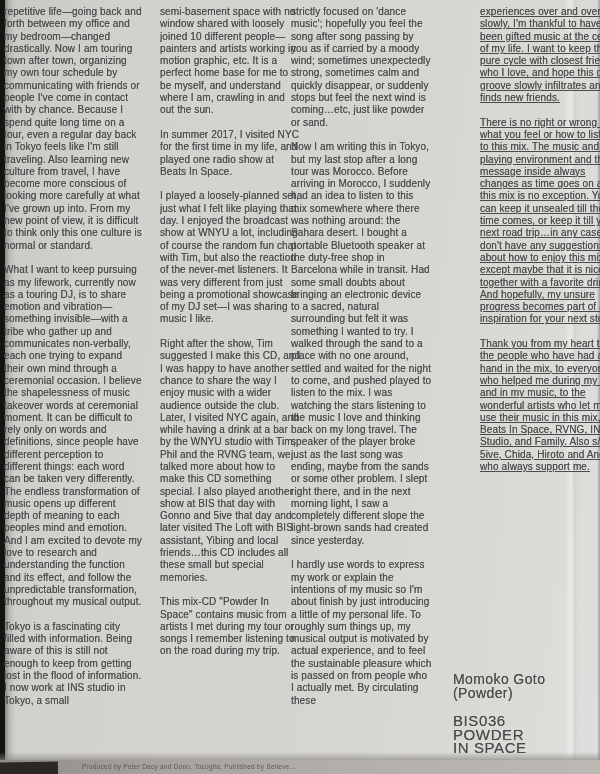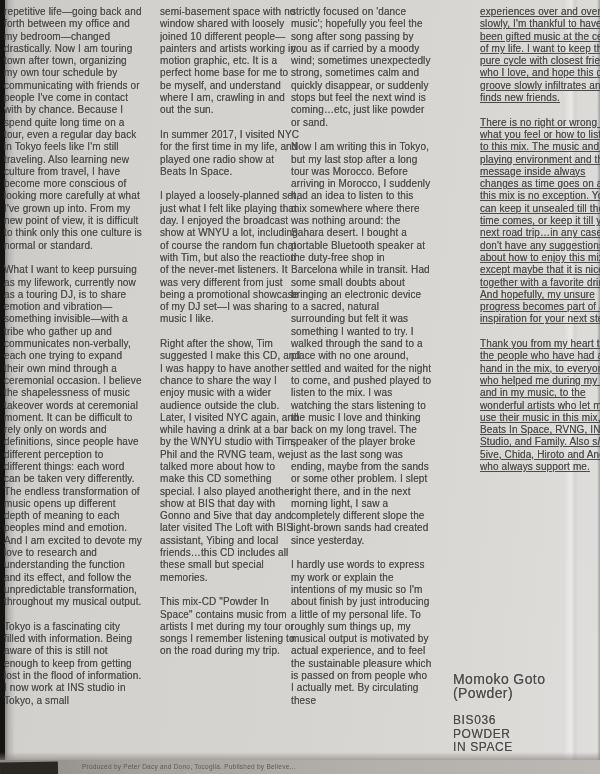--- a/index.html
+++ b/index.html
@@ -70,21 +70,21 @@
     color: #4b4b4b;
     font-size: 14px;
     line-height: 14px;
     letter-spacing: 0.4px;
     text-shadow: 0 0 0.5px rgba(75, 75, 75, 0.75);
   }
   .catalog {
     position: absolute;
     left: 453px; top: 714px;
     color: #4b4b4b;
-    font-size: 12px;
+    font-size: 15px;
     line-height: 13.5px;
     letter-spacing: 0.6px;
     text-shadow: 0 0 0.5px rgba(75, 75, 75, 0.75);
   }
   
   .paper-bottom-shadow {
     position: absolute;
     left: 0; top: 752px;
     width: 600px; height: 10px;
     background: linear-gradient(180deg, rgba(150,147,143,0) 0%, rgba(135,132,128,0.55) 70%, #908d89 100%);

